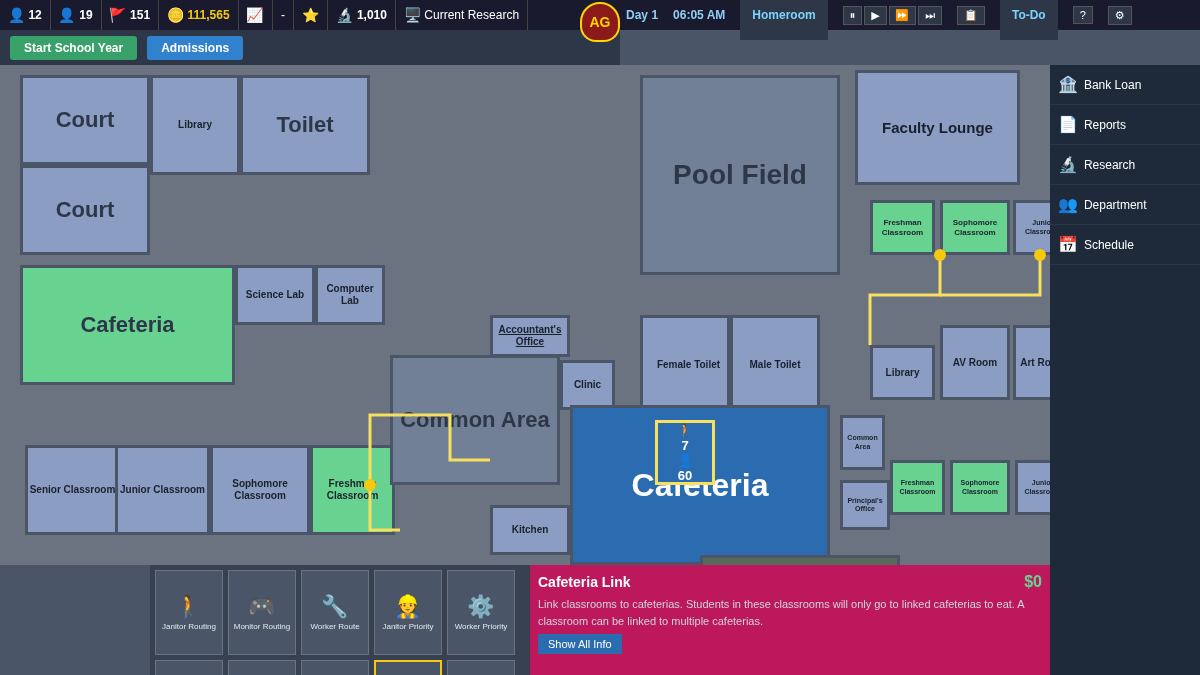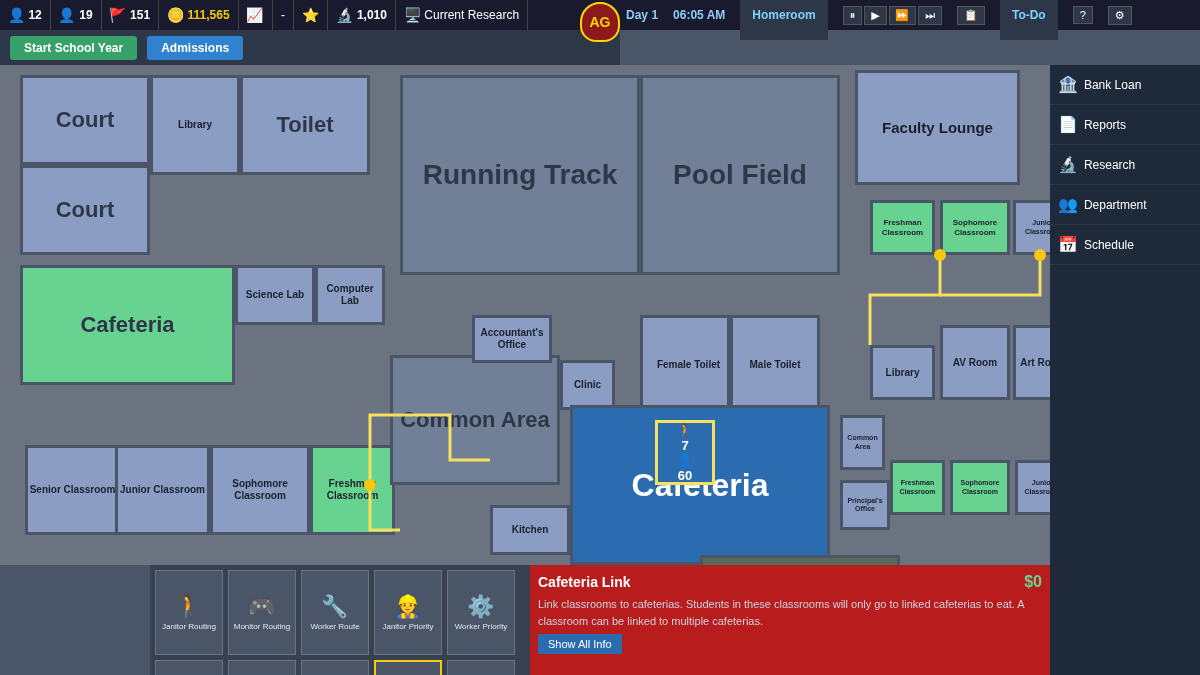--- a/index.html
+++ b/index.html
@@ -58,21 +58,21 @@
     
     #senior-class { left: 25px; top: 380px; width: 95px; height: 90px; text-align: center; }
     #junior-class { left: 115px; top: 380px; width: 95px; height: 90px; }
     #sophomore-class { left: 210px; top: 380px; width: 100px; height: 90px; }
     #freshman-class { left: 310px; top: 380px; width: 85px; height: 90px; background: #68d391; }
 
     
     #running-track { left: 400px; top: 10px; width: 240px; height: 200px; background: #718096; }
     #pool { left: 640px; top: 10px; width: 200px; height: 200px; background: #718096; }
     #common-area-mid { left: 390px; top: 290px; width: 170px; height: 130px; background: #718096; }
-    #accountant { left: 472px; top: 250px; width: 80px; height: 48px; }
+    #accountant { left: 490px; top: 250px; width: 80px; height: 42px; text-decoration: underline; }
     #clinic { left: 560px; top: 295px; width: 55px; height: 50px; }
     #female-toilet { left: 640px; top: 250px; width: 90px; height: 100px; padding-left: 7px; }
     #male-toilet { left: 730px; top: 250px; width: 90px; height: 100px; }
     #kitchen { left: 490px; top: 440px; width: 80px; height: 50px; }
     #cafeteria-main { left: 570px; top: 340px; width: 260px; height: 160px; background: #2b6cb0; }
 
     
     #path-overlay { position: absolute; top: 0; left: 0; width: 100%; height: 100%; pointer-events: none; }
 
     
@@ -117,21 +117,21 @@
       display: flex; flex-direction: column; align-items: center; justify-content: center;
       cursor: pointer; padding: 3px; text-align: center;
     }
     .tool-item .tool-icon { font-size: 22px; margin-bottom: 2px; }
     .tool-item .tool-label { font-size: 8px; color: #e2e8f0; line-height: 1.2; }
     .tool-item.active-tool { border: 2px solid #f6c90e; }
 
     
     #bottom-info {
       position: absolute; top: 565px; left: 530px; width: 520px; height: 110px;
-      background: #b91c1c; padding: 8px; color: white;
+      background: #be185d; padding: 8px; color: white;
     }
     .info-header { display: flex; justify-content: space-between; align-items: center; margin-bottom: 5px; }
     .info-title { font-size: 14px; font-weight: bold; color: white; }
     .info-cost { color: #68d391; font-weight: bold; }
     .info-body { font-size: 11px; color: #cbd5e0; line-height: 1.5; }
     .show-all-btn { background: #2b6cb0; color: white; border: none; padding: 4px 10px; font-size: 11px; cursor: pointer; margin-top: 5px; }
 
     
     #right-panel {
       position: absolute; top: 65px; right: 0; width: 150px; height: 610px;
@@ -268,23 +268,20 @@
   <div class="room room-small" id="junior-class">
       <span>Junior Classroom</span>
     </div>
   <div class="room room-small" id="sophomore-class">
       <span>Sophomore Classroom</span>
     </div>
   <div class="room room-small green-room" id="freshman-class">
       <span>Freshman Classroom</span>
     </div>
 
-  <div class="room room-large" id="running-track">
-      <span style="font-size:28px;color:#2d3748;font-weight:bold;">Running Track</span>
-    </div>
   <div class="room room-large" id="pool">
       <span style="font-size:28px;color:#2d3748;font-weight:bold;">Pool Field</span>
     </div>
   <div class="room" id="common-area-mid">
       <span class="common-text" style="position:static;font-size:22px;">Common Area</span>
     </div>
   <div class="room room-small" id="accountant">
       <span>Accountant's Office</span>
     </div>
   <div class="room room-small" id="clinic">

